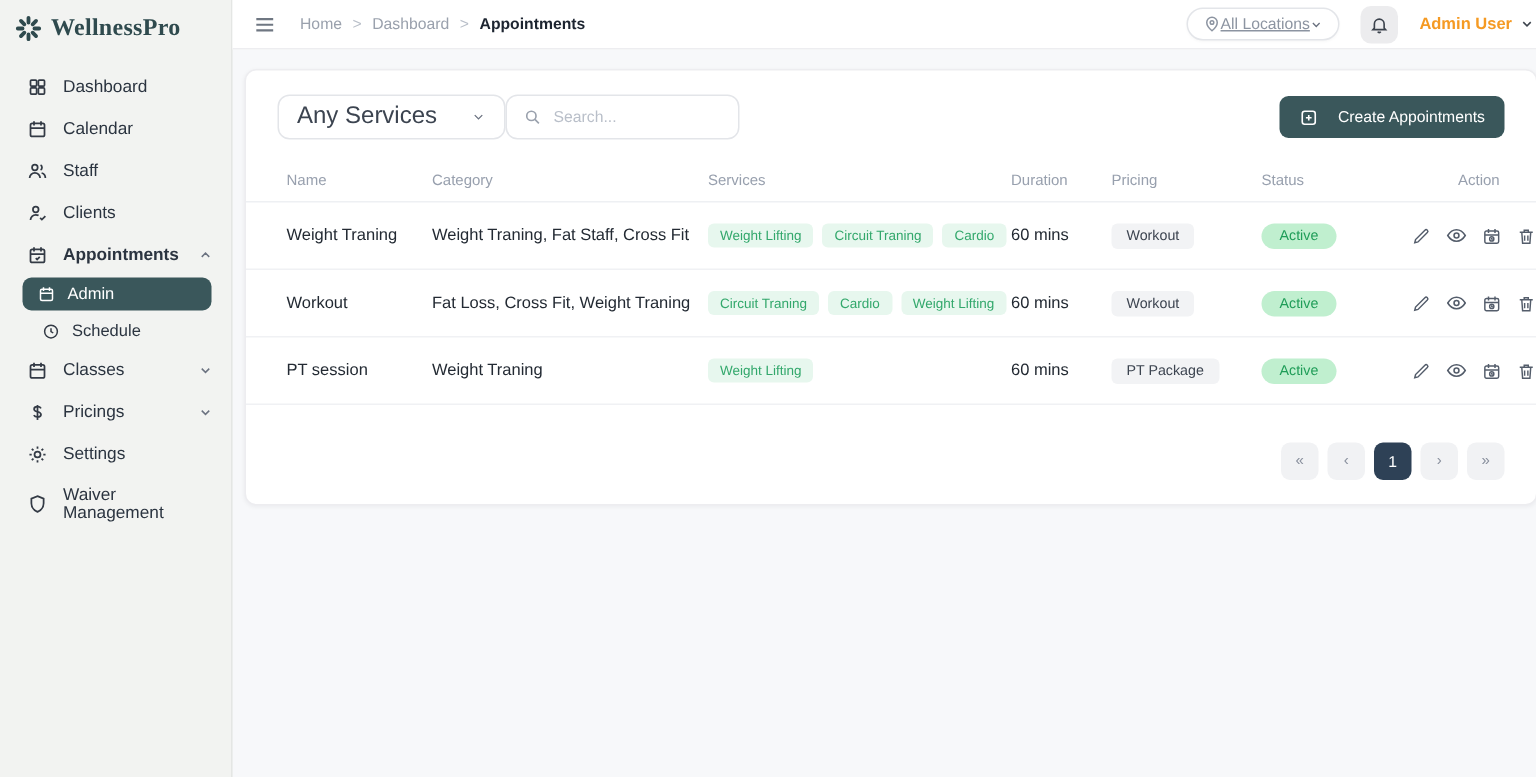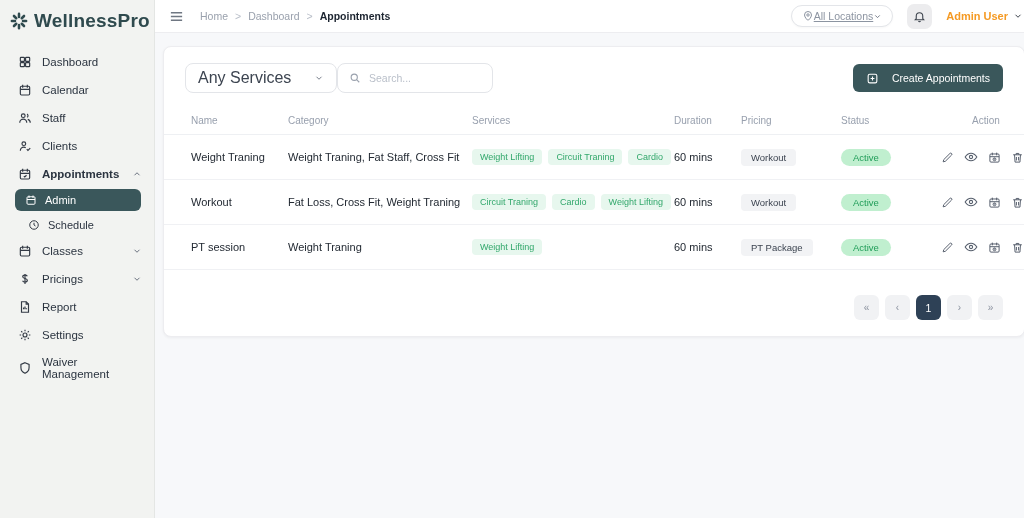--- a/index.html
+++ b/index.html
@@ -15,22 +15,22 @@
   
   .sidebar {
     width:155px; min-width:155px; height:100%;
     background:var(--sidebar-bg,#f2f3f1);
     border-right:1px solid #e4e6e4;
     padding-top:8px;
   }
   .logo { display:flex; align-items:center; gap:6px; padding:2px 0 10px 10px; }
   .logo-mark { color:#2f4a4e; }
   .logo-text {
-    font-family:Liberation Sans, sans-serif;
-    font-size:19px; font-weight:700; color:#2f4a4e; letter-spacing:.2px;
+    font-family:Liberation Serif, serif;
+    font-size:16px; font-weight:700; color:#2f4a4e; letter-spacing:.2px;
   }
   .nav { margin-top:6px; }
   .nav-item {
     display:flex; align-items:center; gap:10px;
     padding:7px 12px 7px 18px;
     font-size:11.5px; color:#2b3440; cursor:pointer;
   }
   .nav-item .ni-icon { color:#333a45; flex:0 0 auto; }
   .nav-item.bold { font-weight:700; }
   .chev { margin-left:auto; color:#6b7280; }
@@ -252,29 +252,20 @@
           </svg>
       </span>
       <span>Pricings</span>
       <span class="chev">
         <svg width="10" height="10" viewBox="0 0 24 24" fill="none" stroke="currentColor" stroke-width="2.4">
             <path d="M6 9l6 6 6-6"></path>
           </svg>
       </span>
     </div>
 
-    <div class="nav-item">
-      <span class="ni-icon">
-        <svg width="14" height="14" viewBox="0 0 24 24" fill="none" stroke="currentColor" stroke-width="2">
-            <path d="M6 3h8l4 4v14H6z"></path>
-            <path d="M14 3v4h4M9.5 16v-3M12 16v-5M14.5 16v-2"></path>
-          </svg>
-      </span>
-      <span>Report</span>
-    </div>
 
     <div class="nav-item">
       <span class="ni-icon">
         <svg width="14" height="14" viewBox="0 0 24 24" fill="none" stroke="currentColor" stroke-width="2">
             <circle cx="12" cy="12" r="3.4"></circle>
             <path d="M12 2.8v2.6M12 18.6v2.6M2.8 12h2.6M18.6 12h2.6M5.5 5.5l1.9 1.9M16.6 16.6l1.9 1.9M18.5 5.5l-1.9 1.9M7.4 16.6l-1.9 1.9"></path>
           </svg>
       </span>
       <span>Settings</span>
     </div>

